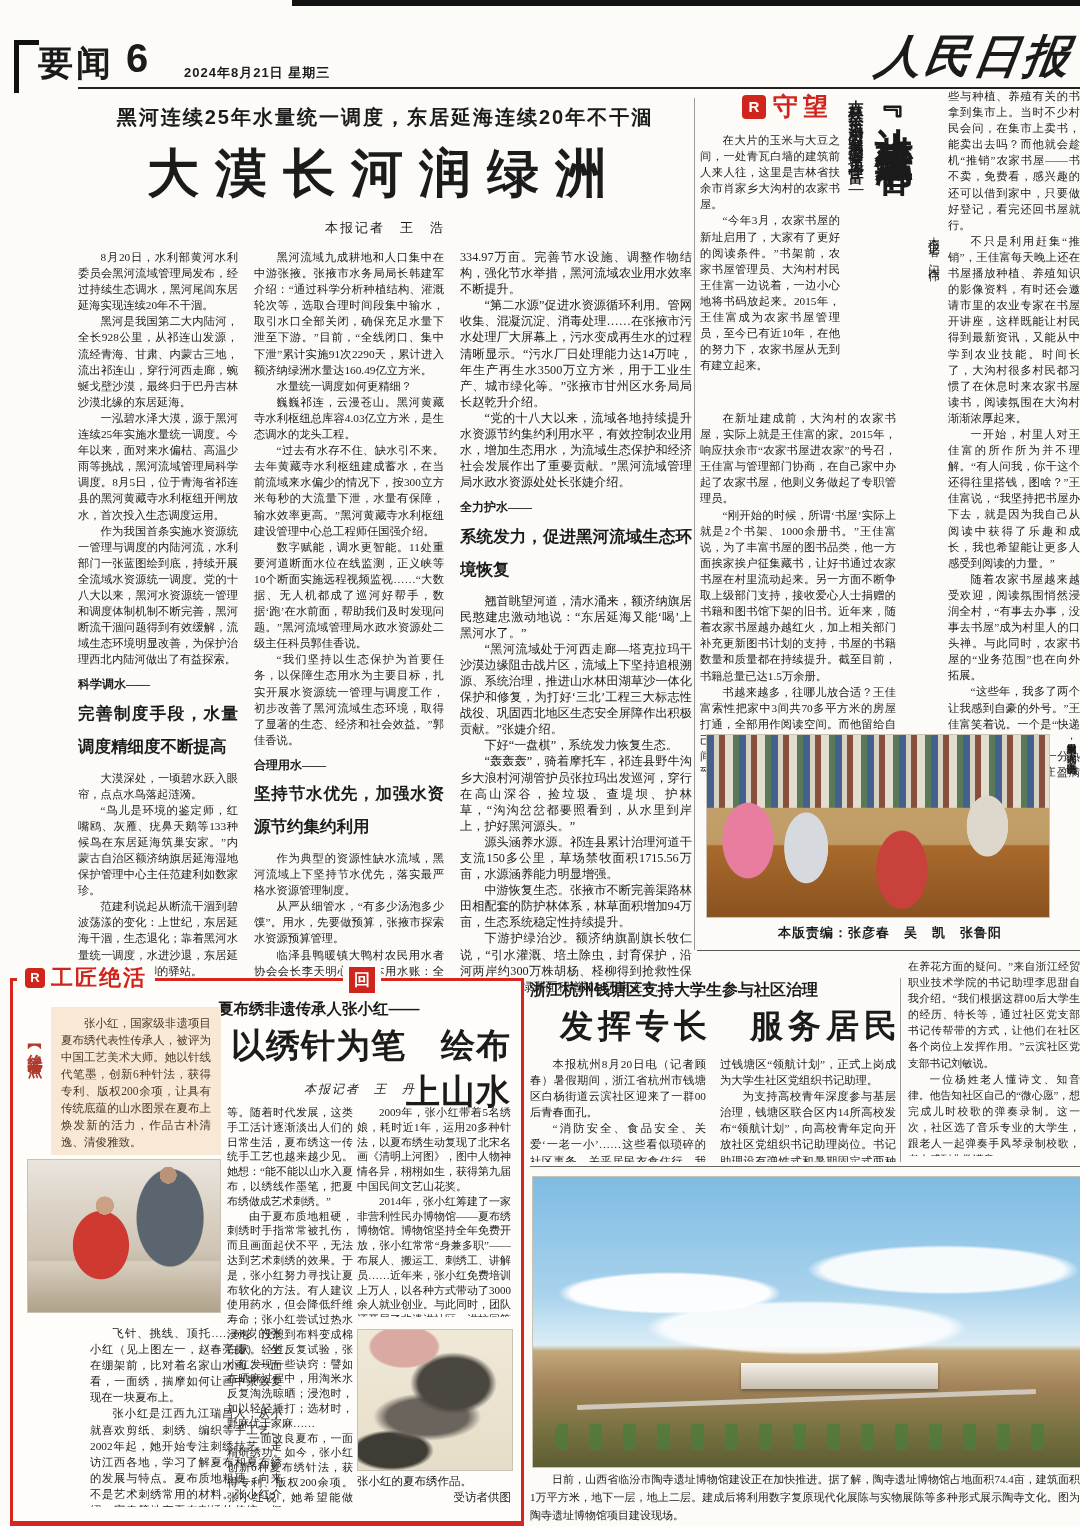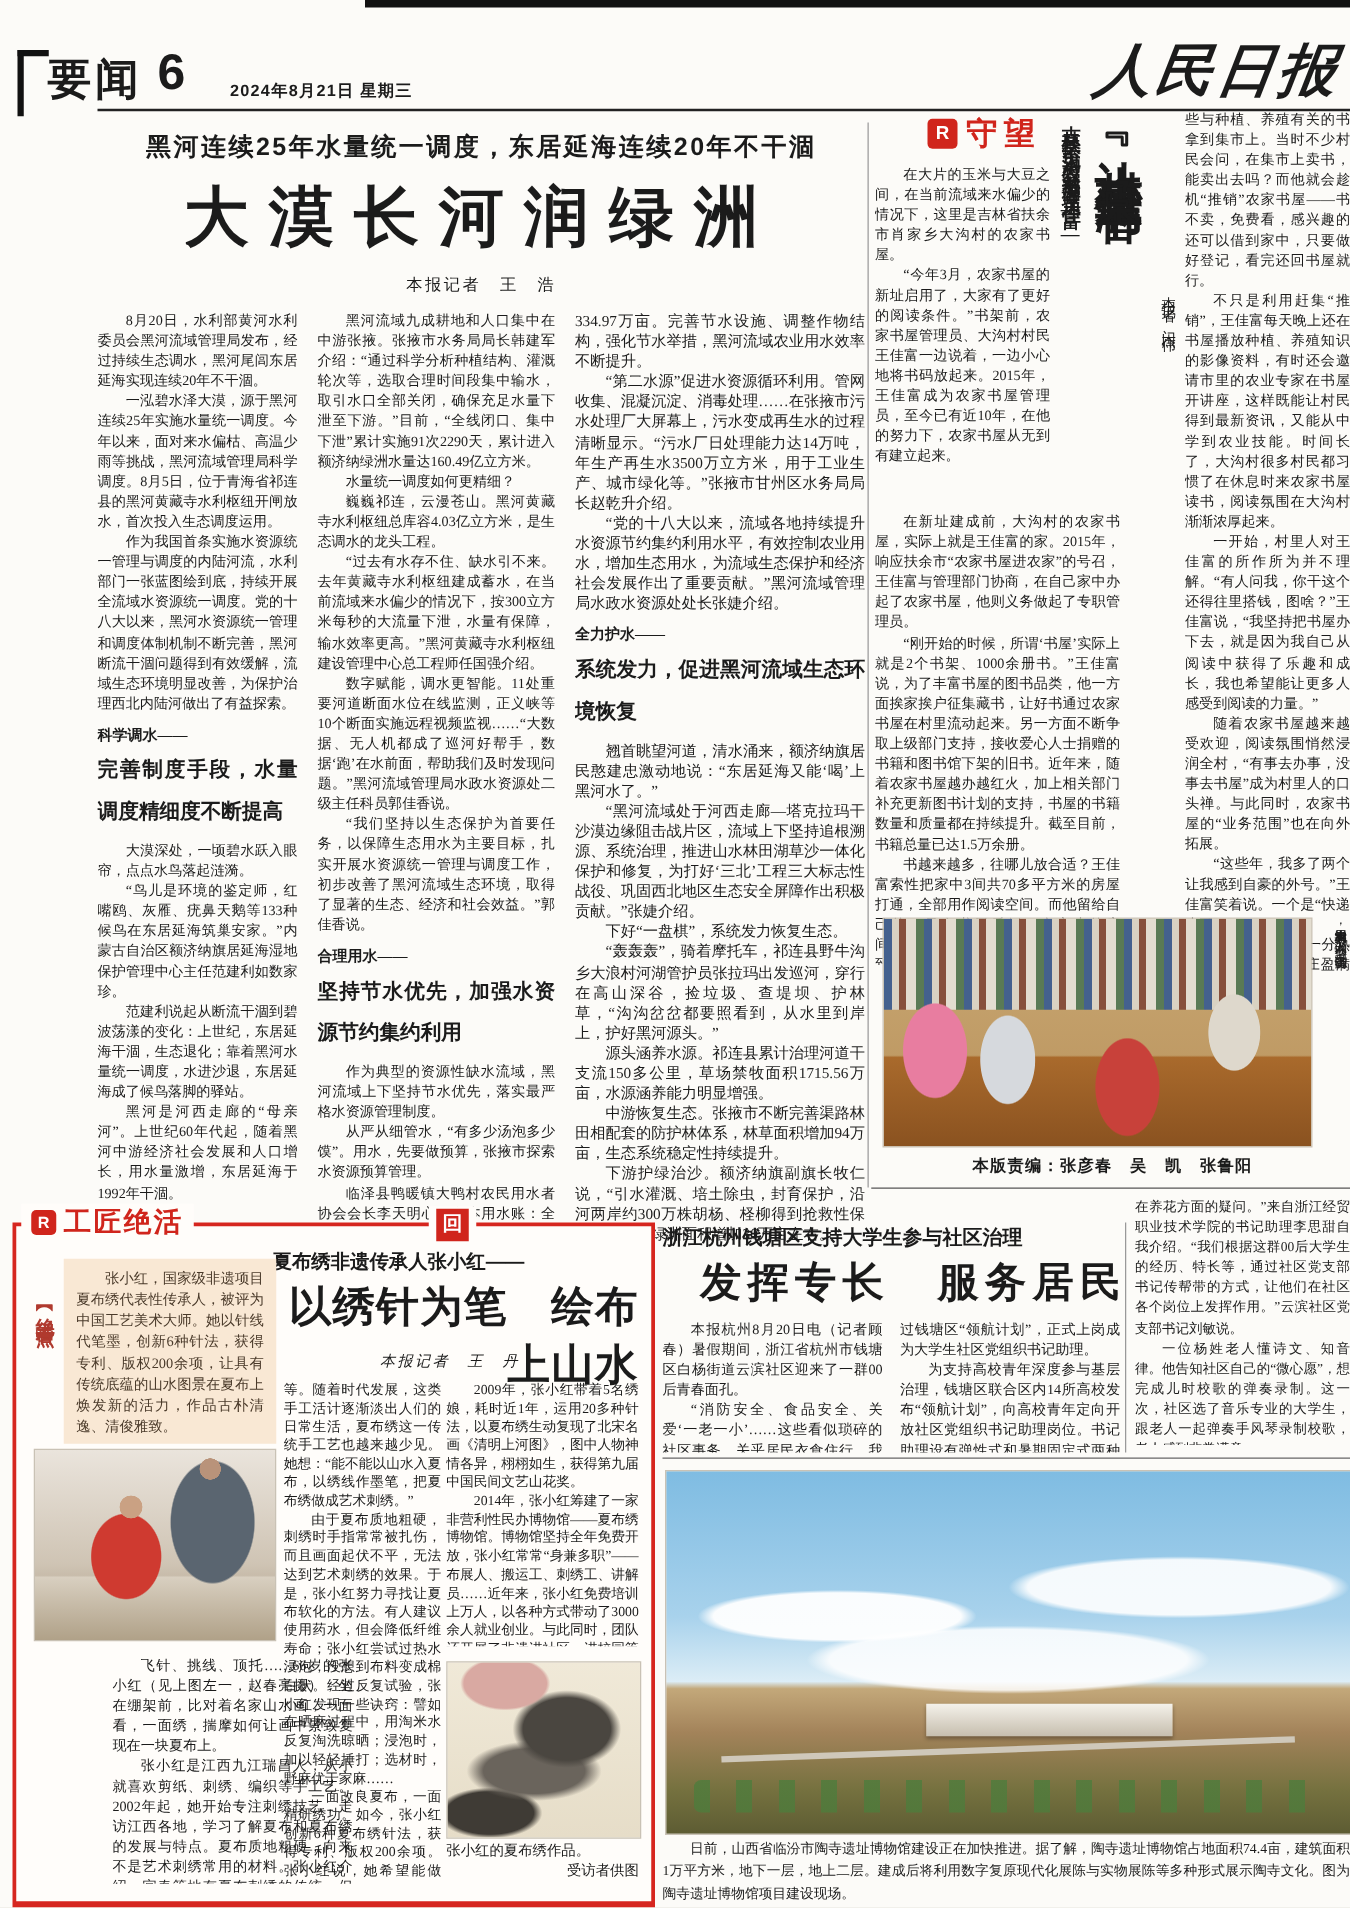--- a/index.html
+++ b/index.html
@@ -139,20 +139,21 @@
   <div class="abs header-rule"></div>
 
   <div class="abs main-art">
     <div class="main-kicker sans">黑河连续25年水量统一调度，东居延海连续20年不干涸</div>
     <div class="main-headline sans">大漠长河润绿洲</div>
     <div class="main-byline">本报记者　王　浩</div>
     <div class="cols">
       <div class="bt c1">
         <div>
             <p>8月20日，水利部黄河水利委员会黑河流域管理局发布，经过持续生态调水，黑河尾闾东居延海实现连续20年不干涸。</p>
+            <p>黑河是我国第二大内陆河，全长928公里，从祁连山发源，流经青海、甘肃、内蒙古三地，流出祁连山，穿行河西走廊，蜿蜒戈壁沙漠，最终归于巴丹吉林沙漠北缘的东居延海。</p>
             <p>一泓碧水泽大漠，源于黑河连续25年实施水量统一调度。今年以来，面对来水偏枯、高温少雨等挑战，黑河流域管理局科学调度。8月5日，位于青海省祁连县的黑河黄藏寺水利枢纽开闸放水，首次投入生态调度运用。</p>
             <p>作为我国首条实施水资源统一管理与调度的内陆河流，水利部门一张蓝图绘到底，持续开展全流域水资源统一调度。党的十八大以来，黑河水资源统一管理和调度体制机制不断完善，黑河断流干涸问题得到有效缓解，流域生态环境明显改善，为保护治理西北内陆河做出了有益探索。</p>
           </div>
         <div class="sec-head">
           <div class="sec-pre">科学调水——</div>
           <div class="sec-main">完善制度手段，水量调度精细度不断提高</div>
         </div>
         <div>
             <p>大漠深处，一顷碧水跃入眼帘，点点水鸟落起涟漪。</p>
             <p>“鸟儿是环境的鉴定师，红嘴鸥、灰雁、疣鼻天鹅等133种候鸟在东居延海筑巢安家。”内蒙古自治区额济纳旗居延海湿地保护管理中心主任范建利如数家珍。</p>
@@ -205,21 +206,21 @@
   </div>
 
   <div class="abs divider-v"></div>
 
   <div class="abs sw">
     <div class="sw-badge">
       <div class="logo-icon">R</div>
       <div class="sw-badge-label">守望</div>
     </div>
     <div class="bt sw-colL1">
-        <p>在大片的玉米与大豆之间，在当前流域来水偏少的情况下，这里是吉林省扶余市肖家乡大沟村的农家书屋。</p>
+        <p>在大片的玉米与大豆之间，一处青瓦白墙的建筑前人来人往，这里是吉林省扶余市肖家乡大沟村的农家书屋。</p>
         <p>“今年3月，农家书屋的新址启用了，大家有了更好的阅读条件。”书架前，农家书屋管理员、大沟村村民王佳富一边说着，一边小心地将书码放起来。2015年，王佳富成为农家书屋管理员，至今已有近10年，在他的努力下，农家书屋从无到有建立起来。</p>
       </div>
     <div class="bt sw-colL2">
         <p>在新址建成前，大沟村的农家书屋，实际上就是王佳富的家。2015年，响应扶余市“农家书屋进农家”的号召，王佳富与管理部门协商，在自己家中办起了农家书屋，他则义务做起了专职管理员。</p>
         <p>“刚开始的时候，所谓‘书屋’实际上就是2个书架、1000余册书。”王佳富说，为了丰富书屋的图书品类，他一方面挨家挨户征集藏书，让好书通过农家书屋在村里流动起来。另一方面不断争取上级部门支持，接收爱心人士捐赠的书籍和图书馆下架的旧书。近年来，随着农家书屋越办越红火，加上相关部门补充更新图书计划的支持，书屋的书籍数量和质量都在持续提升。截至目前，书籍总量已达1.5万余册。</p>
         <p>书越来越多，往哪儿放合适？王佳富索性把家中3间共70多平方米的房屋打通，全部用作阅读空间。而他留给自己的，只有书屋后侧一个窄小的房间。“对我来说，看书是一种乐趣，看到更多人沉浸在阅读中更是一种享受。”王佳富说。</p>
       </div>
     <div class="vtext sw-kicker">吉林扶余市大沟村农家书屋管理员王佳富——</div>
     <div class="vtext sw-headline sans">『让小村庄盈满书香』</div>
     <div class="vtext sw-byline">本报记者　门杰伟</div>

